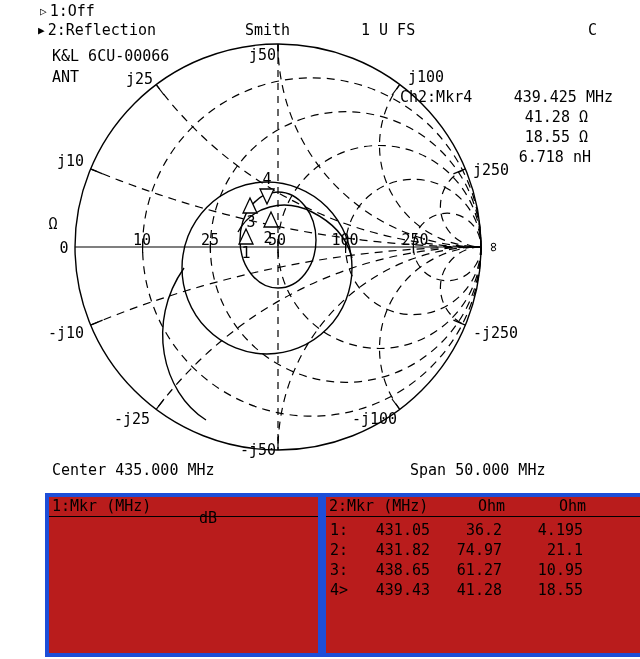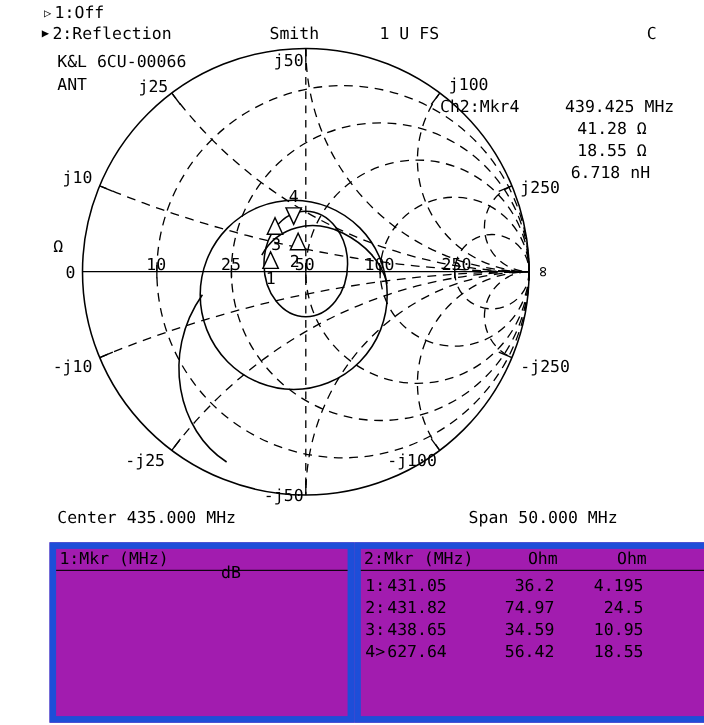--- a/index.html
+++ b/index.html
@@ -2,40 +2,40 @@
 <html><head>
 <meta charset="utf-8">
 <style>
   html,body{margin:0;padding:0}
   body{width:640px;height:659px;background:#fff;position:relative;overflow:hidden;
        font-family:"DejaVu Sans Mono",monospace;font-size:15px;color:#000}
   .abs{position:absolute;white-space:pre}
   .arrow{font-size:11px;vertical-align:1px;margin-right:3px}
   svg{position:absolute;left:0;top:0}
   svg text{font-family:"DejaVu Sans Mono",monospace;font-size:15px;fill:#000;stroke:none}
-  .tbl{position:absolute;border:6px solid #1d4ed8;box-sizing:border-box;background:#a21caf}
+  .tbl{position:absolute;border:4px solid #1d4ed8;box-sizing:border-box;background:#b91c1c}
   .thead{height:19px;line-height:18px;border-bottom:1px solid #000;position:relative;
          padding-left:3px;display:flex}
   .rows{padding-top:3px}
   .trow{display:flex;height:20px;line-height:20px}
   .h1{width:104px}
   .c0{width:24px;padding-left:4px;box-sizing:border-box}
-  .c1{width:80px;text-align:left}
+  .c1{width:80px;text-align:right}
   .c2{width:72px;text-align:right}
   .c3{width:81px;text-align:right}
   .dbunit{position:absolute;left:150px;top:12px}
 </style>
 </head>
 <body>
 
 <div class="abs" style="left:40px;top:2px"><span class="arrow">▷</span><span>1:Off</span></div>
 
 <div class="abs" style="left:38px;top:21px"><span class="arrow">▶</span><span>2:Reflection</span></div>
 <div class="abs" style="left:245px;top:21px">Smith</div>
-<div class="abs" style="left:345px;top:21px">1 U FS</div>
+<div class="abs" style="left:361px;top:21px">1 U FS</div>
 <div class="abs" style="left:588px;top:21px">C</div>
 
 <svg width="640" height="659" viewBox="0 0 640 659">
   <defs>
     <clipPath id="rimclip">
         <circle cx="278" cy="247" r="202"></circle>
       </clipPath>
   </defs>
 
   <g stroke="#000" fill="none" stroke-width="1.2">
@@ -132,21 +132,21 @@
     <text x="473" y="175" text-anchor="start">j250</text>
     <text x="84" y="338" text-anchor="end">-j10</text>
     <text x="150" y="424" text-anchor="end">-j25</text>
     <text x="276" y="455" text-anchor="end">-j50</text>
     <text x="352" y="424" text-anchor="start">-j100</text>
     <text x="473" y="338" text-anchor="start">-j250</text>
   </g>
 </svg>
 
 <div class="abs" style="left:52px;top:461px">Center 435.000 MHz</div>
-<div class="abs" style="left:426px;top:461px">Span 50.000 MHz</div>
+<div class="abs" style="left:410px;top:461px">Span 50.000 MHz</div>
 
 <div class="tbl" style="left:45px;top:493px;width:277px;height:164px">
   <div class="thead">
     <span>1:Mkr (MHz)</span>
     <span class="dbunit">dB</span>
   </div>
   <div class="rows"></div>
 </div>
 
 <div class="tbl" style="left:322px;top:493px;width:337px;height:164px">
@@ -159,28 +159,28 @@
     <div class="trow">
       <span class="c0">1:</span>
       <span class="c1">431.05</span>
       <span class="c2">36.2</span>
       <span class="c3">4.195</span>
     </div>
     <div class="trow">
       <span class="c0">2:</span>
       <span class="c1">431.82</span>
       <span class="c2">74.97</span>
-      <span class="c3">24.5</span>
+      <span class="c3">21.1</span>
     </div>
     <div class="trow">
       <span class="c0">3:</span>
       <span class="c1">438.65</span>
-      <span class="c2">34.59</span>
+      <span class="c2">61.27</span>
       <span class="c3">10.95</span>
     </div>
     <div class="trow">
       <span class="c0">4&gt;</span>
-      <span class="c1">627.64</span>
-      <span class="c2">56.42</span>
+      <span class="c1">439.43</span>
+      <span class="c2">41.28</span>
       <span class="c3">18.55</span>
     </div>
   </div>
 </div>
 
 </body></html>

